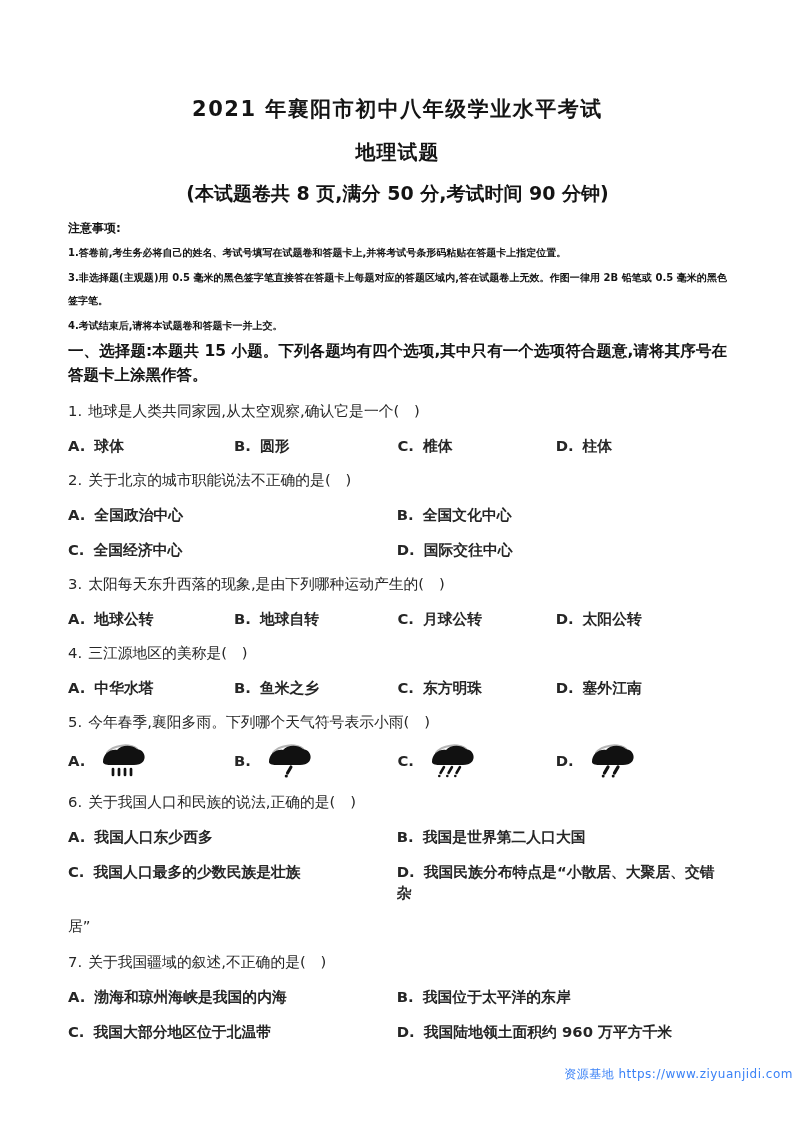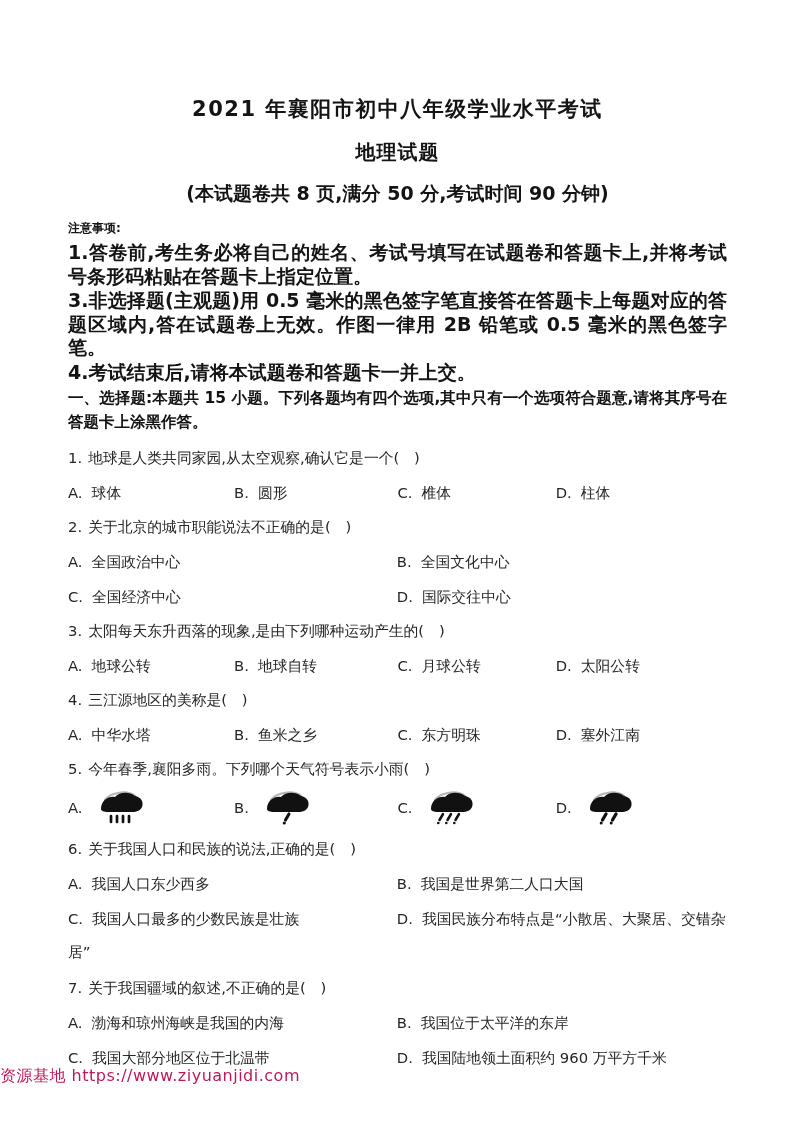--- a/index.html
+++ b/index.html
@@ -27,55 +27,55 @@
   .meta-line {
     font-size: 19px; font-weight: 700; text-align: center;
     color: #141414; margin: 0 0 10px 0;
   }
 
   .notice-heading {
     font-size: 12px; font-weight: 700; color: #141414;
     line-height: 23px; margin: 0;
   }
   .notice-item {
-    font-size: 19px; font-weight: 700; color: #141414;
+    font-size: 10px; font-weight: 700; color: #141414;
     line-height: 23.5px; margin: 1px 0; text-align: justify;
   }
   .section-heading {
     font-size: 15.5px; font-weight: 700; color: #141414;
     line-height: 23.5px; margin: 3px 0 6px 0; text-align: justify;
   }
 
   .question { margin: 0; }
   .q-text {
     font-size: 14.8px; line-height: 21px; color: #262626;
     margin: 13px 0 0 0;
   }
   .q-num { margin-right: 6px; }
   .opts {
     display: grid; margin-top: 14px; font-size: 14.8px;
-    line-height: 21px; color: #262626;
+    line-height: 21px; color: #262626; font-weight: bold;
   }
   .cols-4 { grid-template-columns: 25.2% 24.8% 24.0% 26.0%; }
   .cols-2 { grid-template-columns: 49.9% 50.1%; }
   .opt-label { margin-right: 9px; }
   .opt-cell { white-space: nowrap; }
   .opt-cell.allow-wrap { white-space: normal; overflow: hidden; }
   .continuation {
     font-size: 14.8px; line-height: 21px; color: #262626;
     margin-top: 12px;
   }
   .icon-row { align-items: center; margin-top: 10px; }
   .icon-cell { display: flex; align-items: center; }
   .wicon { display: inline-block; margin-left: 4px; }
 
   .footer {
     position: absolute; top: 1066px; left: 0; width: 100%;
-    text-align: left;
-    font-size: 16px; color: #be185d; letter-spacing: 0.5px;
+    text-align: right;
+    font-size: 12px; color: #3b82f6; letter-spacing: 0.5px;
   }
 </style>
 </head>
 <body>
 
 <div class="page">
   <div class="content">
 
     <div class="title-main">2021 年襄阳市初中八年级学业水平考试</div>
     <div class="title-sub">地理试题</div>

